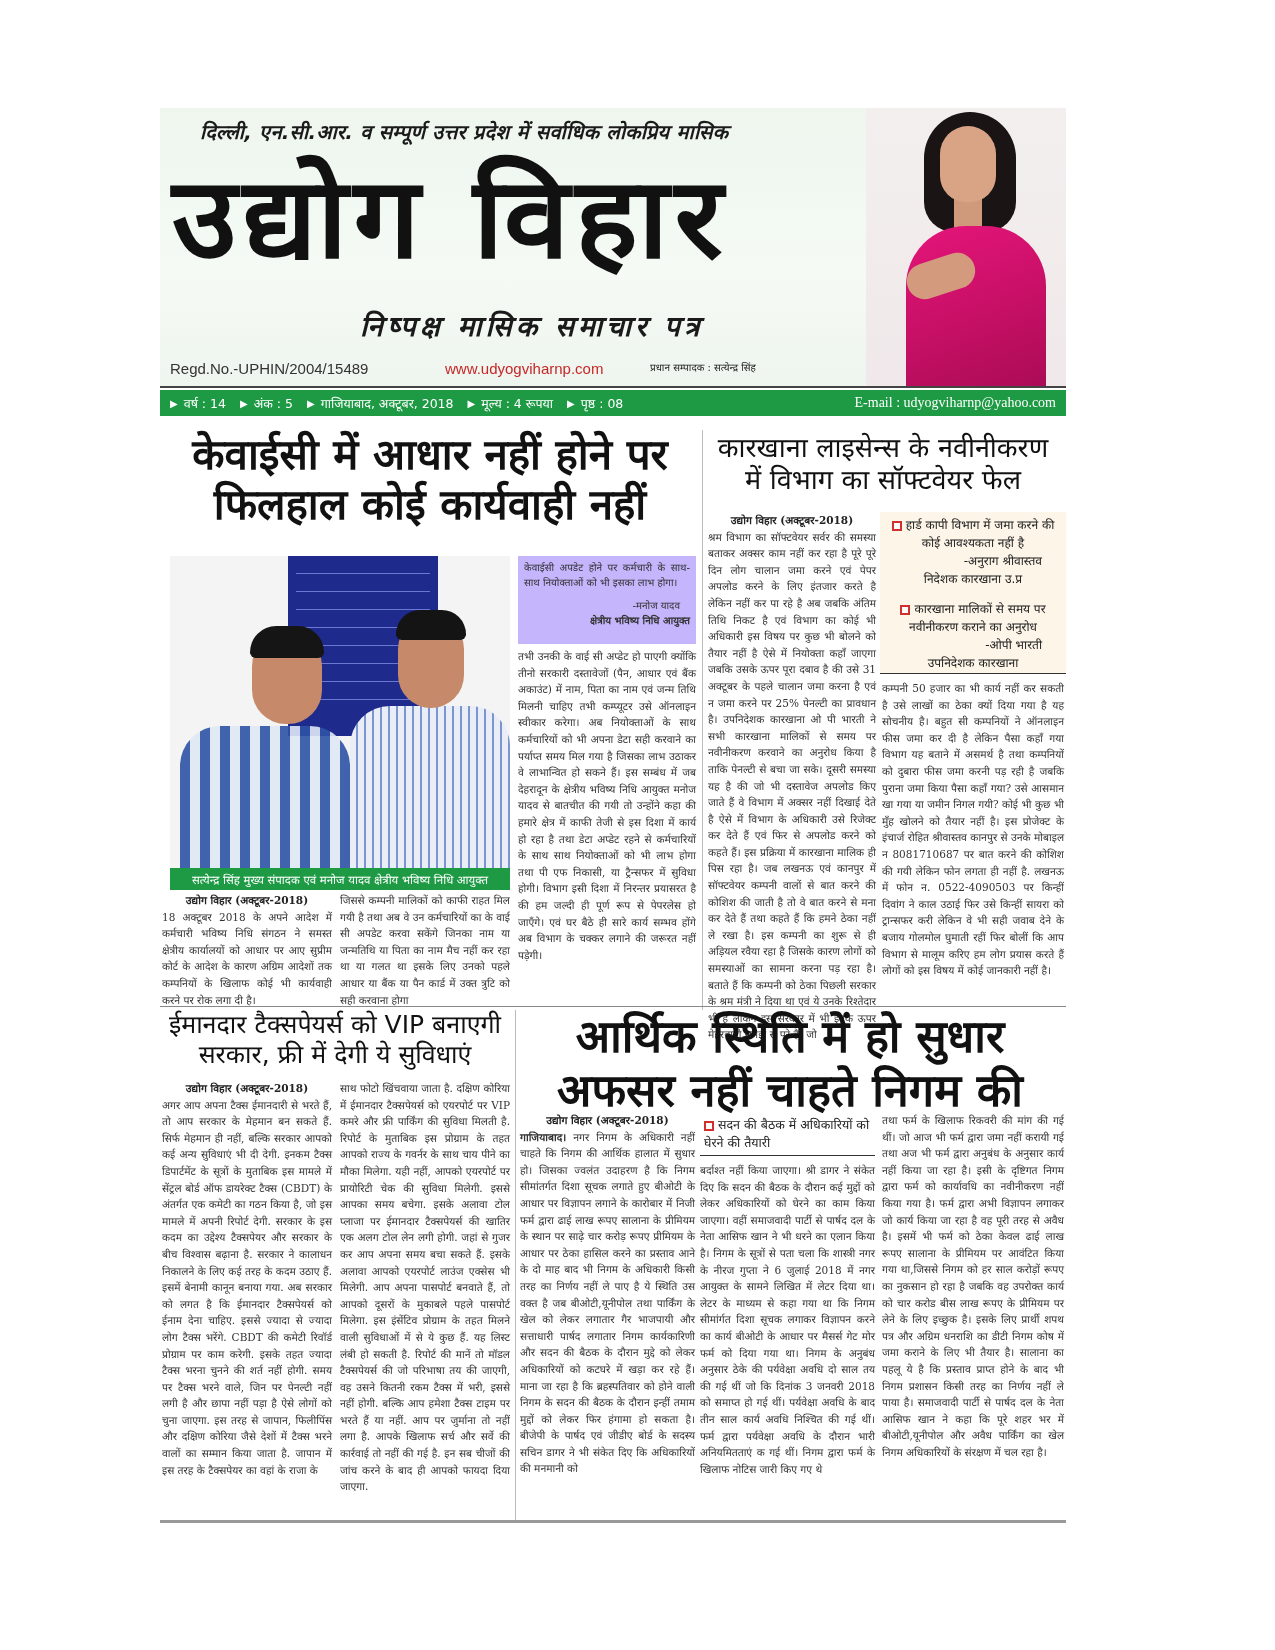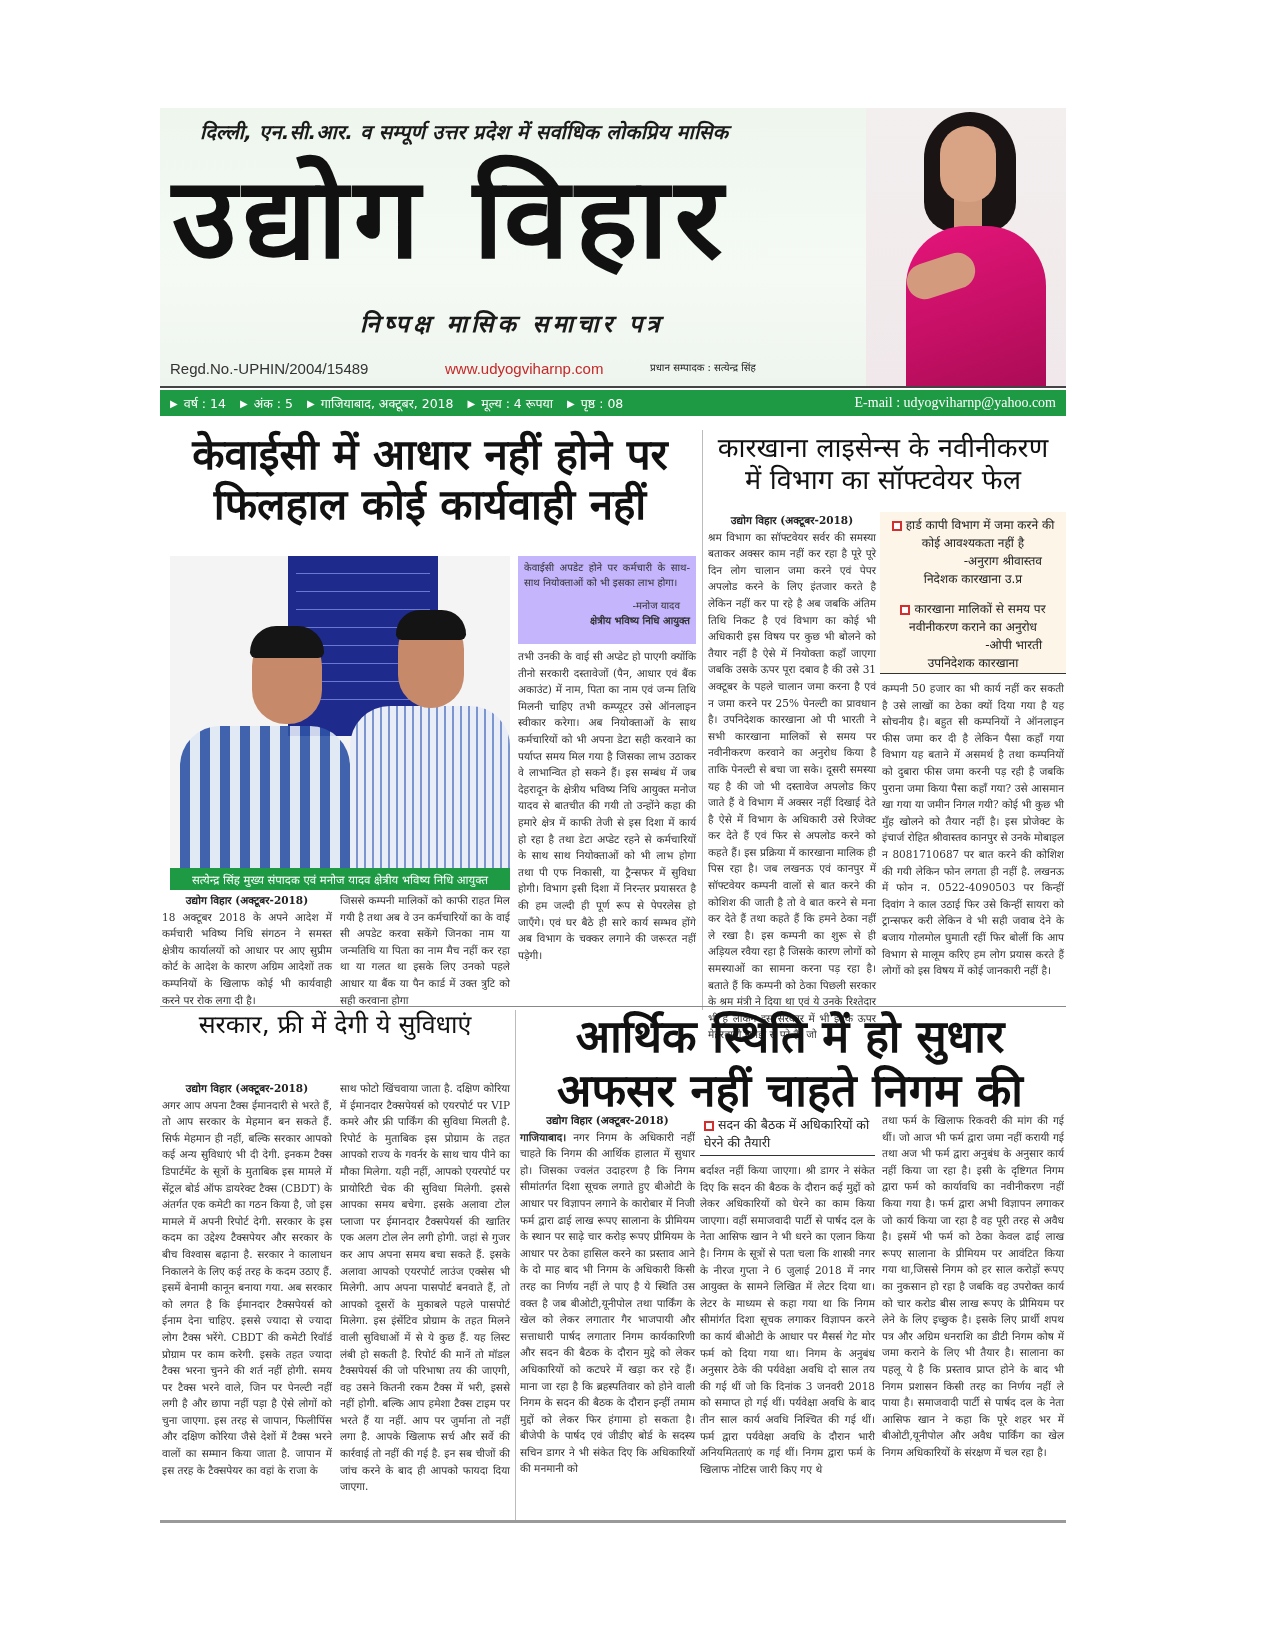--- a/index.html
+++ b/index.html
@@ -6,21 +6,21 @@
   html, body { width: 1275px; height: 1650px; background: #ffffff; overflow: hidden; }
   body { font-family: "DejaVu Sans", sans-serif; color: #222; position: relative; }
 
   
   .masthead { position: absolute; left: 160px; top: 108px; width: 906px; height: 280px;
     background: linear-gradient(180deg, #eef6ee 0%, #f5faf5 60%, #eef4ee 100%); }
   .tagline { position: absolute; left: 40px; top: 10px; font-size: 20px; font-weight: bold;
     font-style: italic; color: #1a1a1a; letter-spacing: 0.2px; }
   .title { position: absolute; left: 12px; top: 40px; font-size: 118px; font-weight: bold;
     color: #111; letter-spacing: 6px; line-height: 140px; transform: scaleY(0.95); }
-  .subtitle { position: absolute; left: 200px; top: 198px; font-size: 24px; font-weight: bold;
+  .subtitle { position: absolute; left: 200px; top: 198px; font-size: 28px; font-weight: bold;
     font-style: italic; color: #1a1a1a; letter-spacing: 4px; }
   .regd { position: absolute; left: 10px; top: 252px; font-family: "Liberation Sans", sans-serif;
     font-size: 15px; color: #333; }
   .website { position: absolute; left: 285px; top: 252px; font-family: "Liberation Sans", sans-serif;
     font-size: 15px; color: #c62828; }
   .editor { position: absolute; left: 490px; top: 252px; font-size: 10px; color: #222; }
   .model { position: absolute; right: 0; top: 0; width: 200px; height: 280px; overflow: hidden;
     background: linear-gradient(180deg, #f3efef 0%, #f0e8ea 100%); }
   .model .hair { position: absolute; left: 58px; top: 4px; width: 92px; height: 120px; border-radius: 46px 46px 30px 30px; background: #1b1414; }
   .model .face { position: absolute; left: 74px; top: 18px; width: 56px; height: 76px; border-radius: 28px 28px 26px 26px; background: #d9a385; }
@@ -175,20 +175,21 @@
 <div class="callout c2">
   <div><span class="box"></span><span>कारखाना मालिकों से समय पर नवीनीकरण कराने का अनुरोध</span></div>
   <div class="name">-ओपी भारती</div>
   <div>उपनिदेशक कारखाना</div>
 </div>
 <div class="body-text" style="left:882px; top:680px; width:182px;">कम्पनी 50 हजार का भी कार्य नहीं कर सकती है उसे लाखों का ठेका क्यों दिया गया है यह सोचनीय है। बहुत सी कम्पनियों ने ऑनलाइन फीस जमा कर दी है लेकिन पैसा कहाँ गया विभाग यह बताने में असमर्थ है तथा कम्पनियों को दुबारा फीस जमा करनी पड़ रही है जबकि पुराना जमा किया पैसा कहाँ गया? उसे आसमान खा गया या जमीन निगल गयी? कोई भी कुछ भी मुँह खोलने को तैयार नहीं है। इस प्रोजेक्ट के इंचार्ज रोहित श्रीवास्तव कानपुर से उनके मोबाइल न 8081710687 पर बात करने की कोशिश की गयी लेकिन फोन लगता ही नहीं है. लखनऊ में फोन न. 0522-4090503 पर किन्हीं दिवांग ने काल उठाई फिर उसे किन्हीं सायरा को ट्रान्सफर करी लेकिन वे भी सही जवाब देने के बजाय गोलमोल घुमाती रहीं फिर बोलीं कि आप विभाग से मालूम करिए हम लोग प्रयास करते हैं लोगों को इस विषय में कोई जानकारी नहीं है।</div>
 
 <div class="hline" style="left:160px; top:1006px; width:906px;"></div>
 
 <div class="h1 h1c">
+  <div>ईमानदार टैक्सपेयर्स को VIP बनाएगी</div>
   <div>सरकार, फ्री में देगी ये सुविधाएं</div>
 </div>
 <div class="body-text" style="left:162px; top:1080px; width:170px;">
   <span class="dateline">उद्योग विहार (अक्टूबर-2018)</span>
   <span>अगर आप अपना टैक्स ईमानदारी से भरते हैं, तो आप सरकार के मेहमान बन सकते हैं. सिर्फ मेहमान ही नहीं, बल्कि सरकार आपको कई अन्य सुविधाएं भी दी देगी. इनकम टैक्स डिपार्टमेंट के सूत्रों के मुताबिक इस मामले में सेंट्रल बोर्ड ऑफ डायरेक्ट टैक्स (CBDT) के अंतर्गत एक कमेटी का गठन किया है, जो इस मामले में अपनी रिपोर्ट देगी. सरकार के इस कदम का उद्देश्य टैक्सपेयर और सरकार के बीच विश्वास बढ़ाना है. सरकार ने कालाधन निकालने के लिए कई तरह के कदम उठाए हैं. इसमें बेनामी कानून बनाया गया. अब सरकार को लगत है कि ईमानदार टैक्सपेयर्स को ईनाम देना चाहिए. इससे ज्यादा से ज्यादा लोग टैक्स भरेंगे. CBDT की कमेटी रिवॉर्ड प्रोग्राम पर काम करेगी. इसके तहत ज्यादा टैक्स भरना चुनने की शर्त नहीं होगी. समय पर टैक्स भरने वाले, जिन पर पेनल्टी नहीं लगी है और छापा नहीं पड़ा है ऐसे लोगों को चुना जाएगा. इस तरह से जापान, फिलीपिंस और दक्षिण कोरिया जैसे देशों में टैक्स भरने वालों का सम्मान किया जाता है. जापान में इस तरह के टैक्सपेयर का वहां के राजा के</span>
 </div>
 <div class="body-text" style="left:340px; top:1080px; width:170px;">साथ फोटो खिंचवाया जाता है. दक्षिण कोरिया में ईमानदार टैक्सपेयर्स को एयरपोर्ट पर VIP कमरे और फ्री पार्किंग की सुविधा मिलती है. रिपोर्ट के मुताबिक इस प्रोग्राम के तहत आपको राज्य के गवर्नर के साथ चाय पीने का मौका मिलेगा. यही नहीं, आपको एयरपोर्ट पर प्रायोरिटी चेक की सुविधा मिलेगी. इससे आपका समय बचेगा. इसके अलावा टोल प्लाजा पर ईमानदार टैक्सपेयर्स की खातिर एक अलग टोल लेन लगी होगी. जहां से गुजर कर आप अपना समय बचा सकते हैं. इसके अलावा आपको एयरपोर्ट लाउंज एक्सेस भी मिलेगी. आप अपना पासपोर्ट बनवाते हैं, तो आपको दूसरों के मुकाबले पहले पासपोर्ट मिलेगा. इस इंसेंटिव प्रोग्राम के तहत मिलने वाली सुविधाओं में से ये कुछ हैं. यह लिस्ट लंबी हो सकती है. रिपोर्ट की मानें तो मॉडल टैक्सपेयर्स की जो परिभाषा तय की जाएगी, वह उसने कितनी रकम टैक्स में भरी, इससे नहीं होगी. बल्कि आप हमेशा टैक्स टाइम पर भरते हैं या नहीं. आप पर जुर्माना तो नहीं लगा है. आपके खिलाफ सर्च और सर्वे की कार्रवाई तो नहीं की गई है. इन सब चीजों की जांच करने के बाद ही आपको फायदा दिया जाएगा.</div>
 
 <div class="vline" style="left:515px; top:1010px; height:510px;"></div>
 

